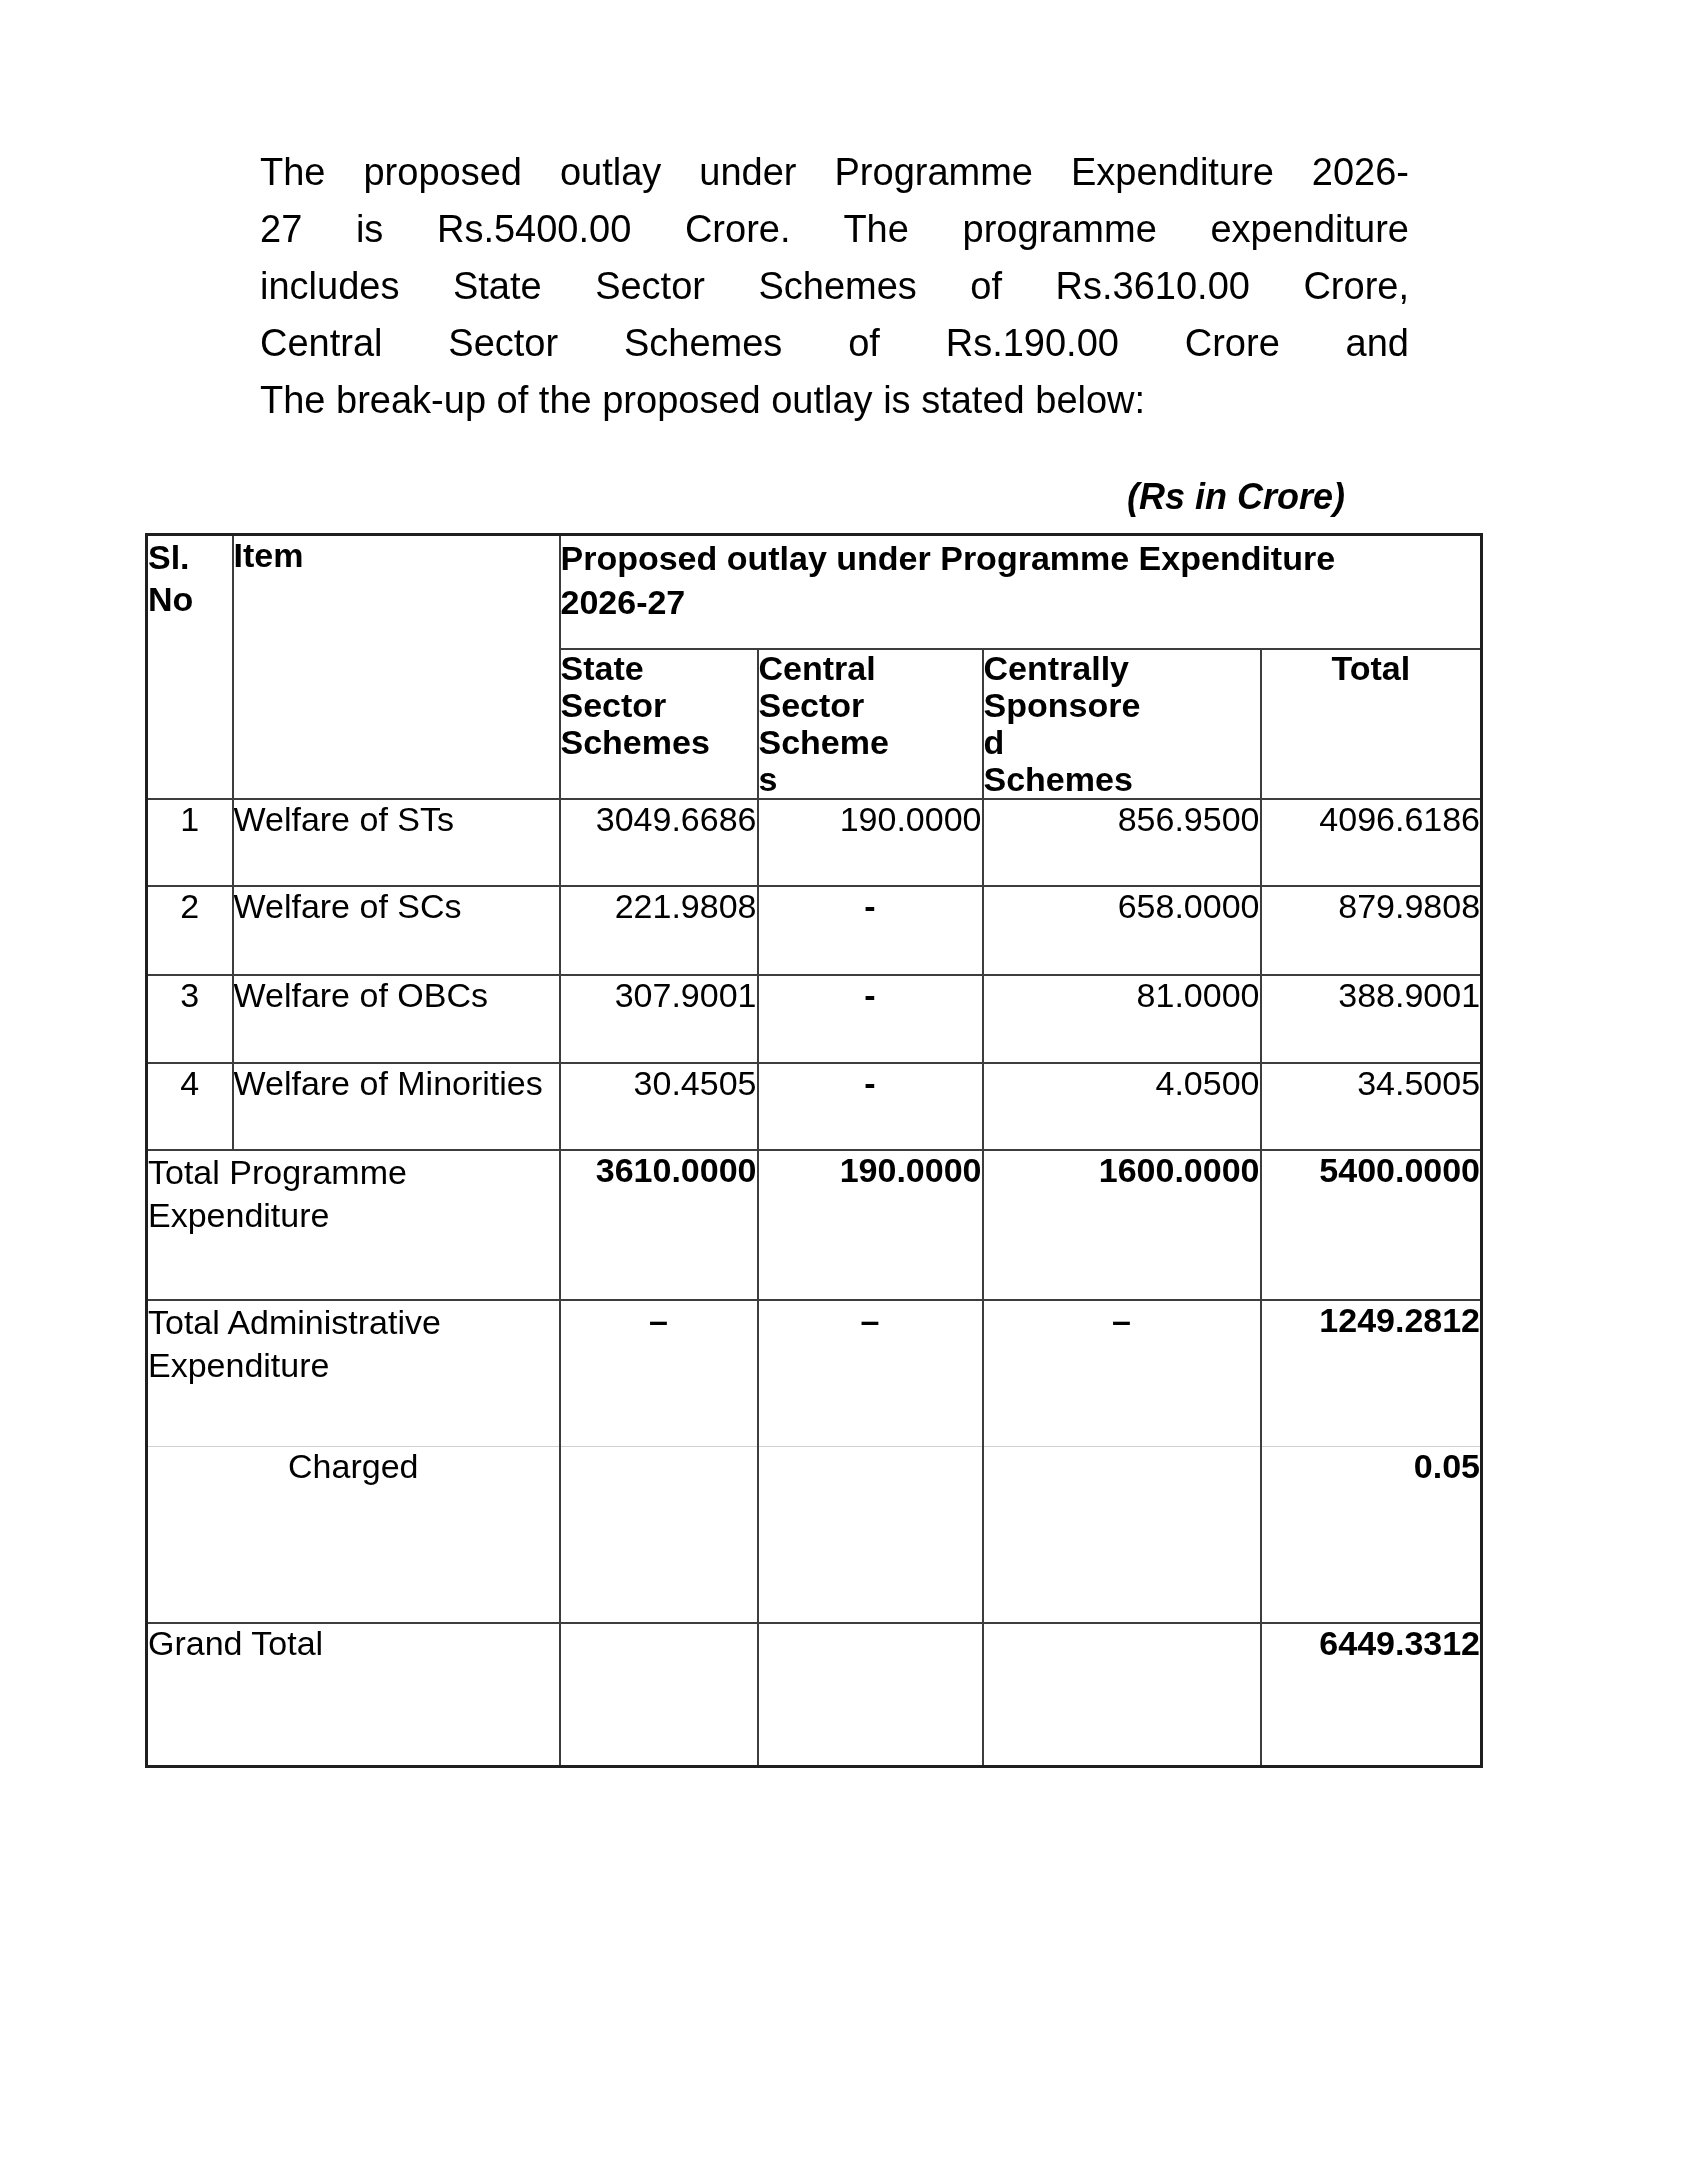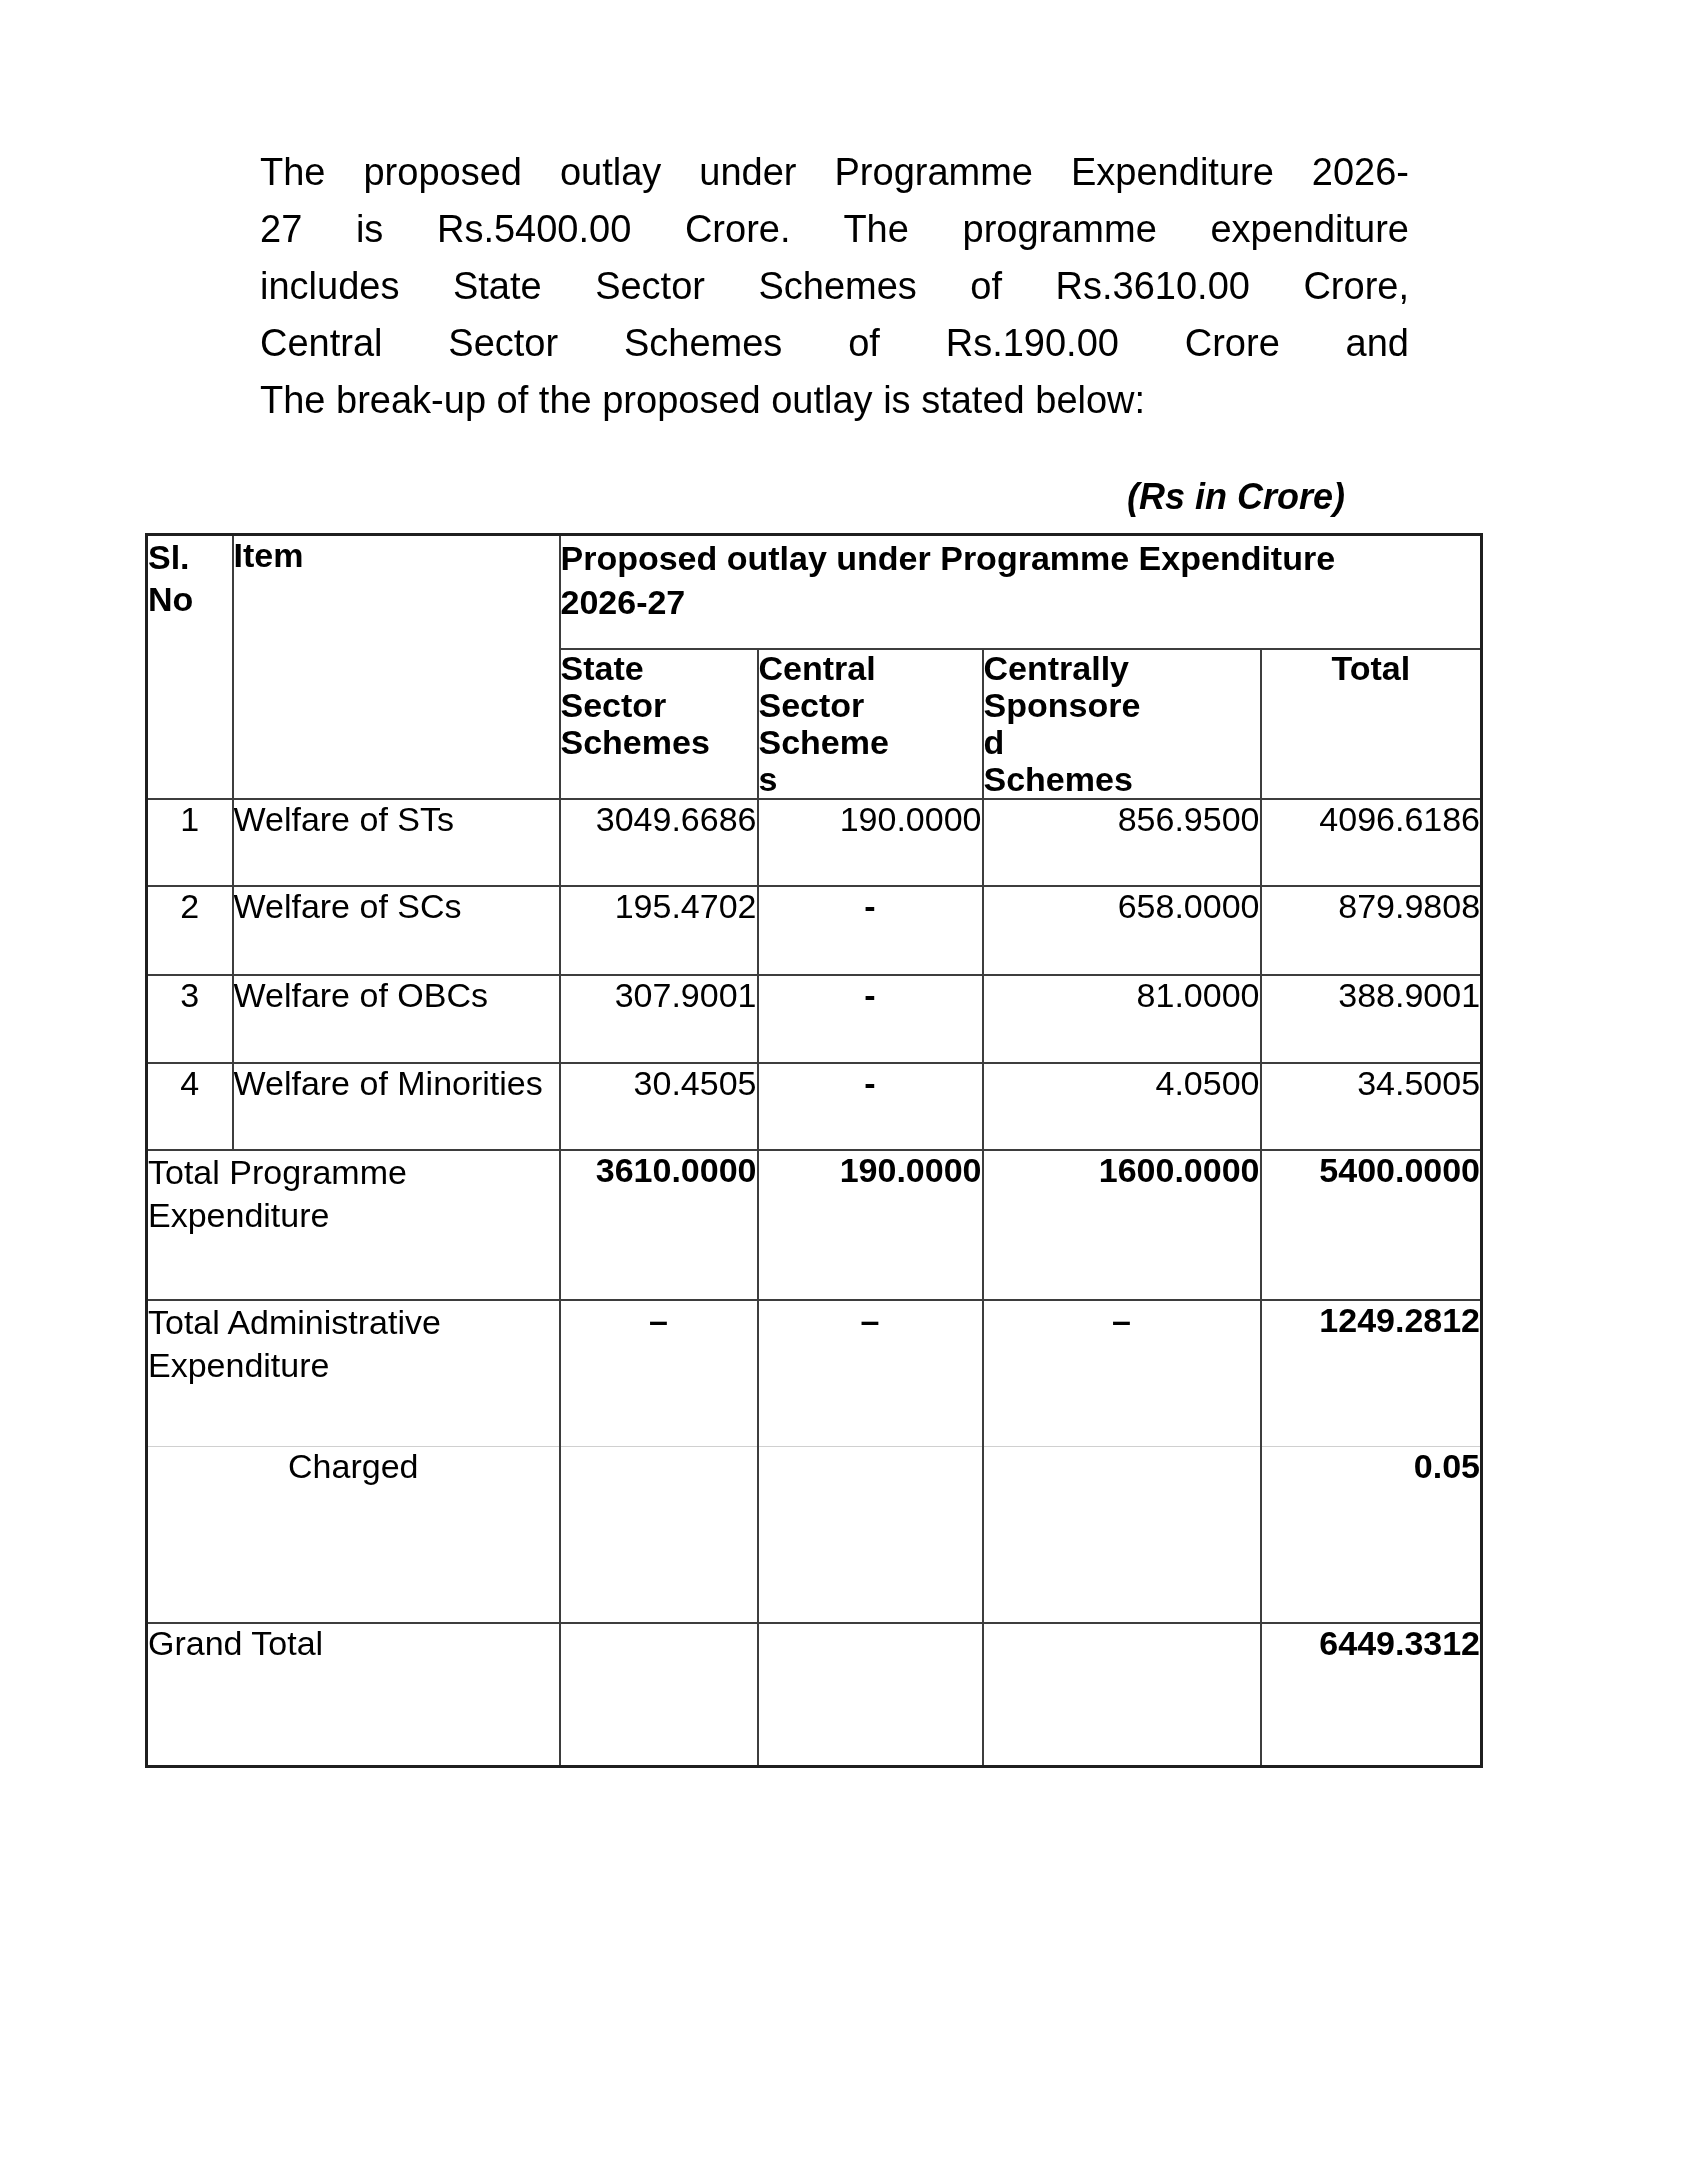--- a/index.html
+++ b/index.html
@@ -109,21 +109,21 @@
       <td class="cell-item">Welfare of STs</td>
       <td class="num">3049.6686</td>
       <td class="num">190.0000</td>
       <td class="num">856.9500</td>
       <td class="num">4096.6186</td>
     </tr>
 
     <tr class="rule-b" style="height:89px">
       <td class="cell-sl">2</td>
       <td class="cell-item">Welfare of SCs</td>
-      <td class="num">195.4702</td>
+      <td class="num">221.9808</td>
       <td class="dash">-</td>
       <td class="num">658.0000</td>
       <td class="num">879.9808</td>
     </tr>
 
     <tr class="rule-b" style="height:88px">
       <td class="cell-sl">3</td>
       <td class="cell-item">Welfare of OBCs</td>
       <td class="num">307.9001</td>
       <td class="dash">-</td>

